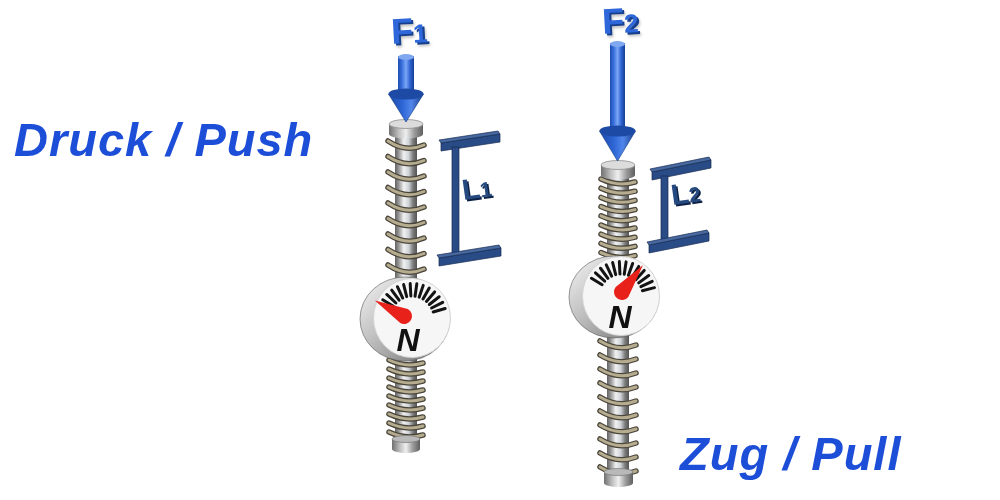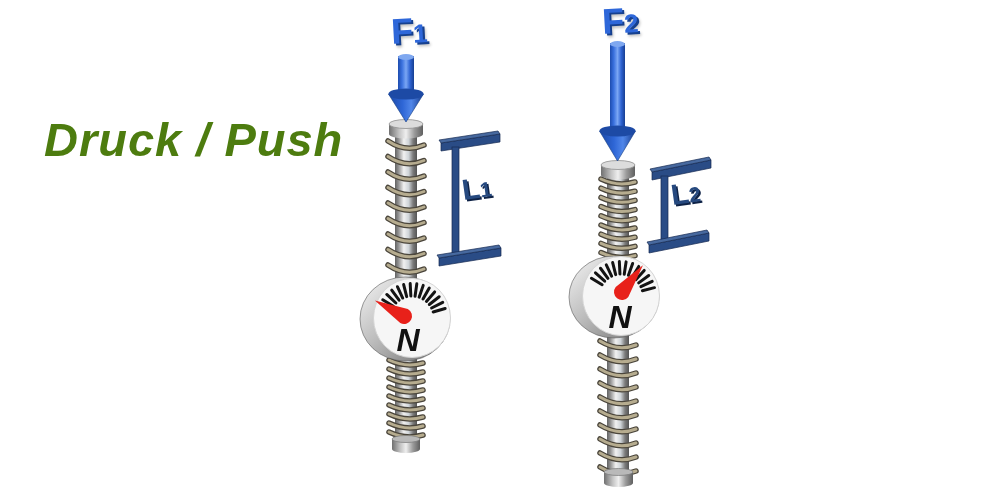--- a/index.html
+++ b/index.html
@@ -1,21 +1,21 @@
 <!DOCTYPE html>
 <html><head>
 <meta charset="utf-8">
 <style>
   html,body{margin:0;padding:0;background:#ffffff;}
   #stage{position:relative;width:1000px;height:500px;background:#ffffff;overflow:hidden;
          font-family:"Liberation Sans",sans-serif;}
   #diagram-svg{position:absolute;left:0;top:0;}
 
-  .side-label{position:absolute;color:#4d7c0f;font-weight:bold;font-style:italic;
-              font-size:47px;white-space:nowrap;letter-spacing:1px;margin-left:30px;}
+  .side-label{position:absolute;color:#1d4ed8;font-weight:bold;font-style:italic;
+              font-size:47px;white-space:nowrap;letter-spacing:1px;}
   #push-label{left:14px;top:112px;}
   #pull-label{left:680px;top:426px;}
 
   .force-label{position:absolute;color:#2e67d9;font-weight:bold;white-space:nowrap;
                text-shadow:2px 2px 0 #16408e,3px 4px 3px rgba(0,0,0,.25);
                transform:rotate(-3deg);}
   .force-label .sym{font-size:36px;}
   .force-label .sub{font-size:26px;}
   #f1-label{left:391px;top:10px;}
   #f2-label{left:602px;top:0px;}
@@ -255,20 +255,21 @@
             <line x1="638.6848509335788" y1="282.9138986914705" x2="648.733061691294" y2="275.4786138570787" stroke="#141414" stroke-width="3" stroke-linecap="round"></line>
             <line x1="640.8980131999961" y1="286.6154877221679" x2="652.2037025181756" y2="281.2833784733997" stroke="#141414" stroke-width="3" stroke-linecap="round"></line>
             <line x1="642.346505978072" y1="290.6777182968073" x2="654.4752025565219" y2="287.6536946018115" stroke="#141414" stroke-width="3" stroke-linecap="round"></line>
           </g>
         <path id="needle-right" d="M 642.9324901610723 265.20763437737145 L 628.3040860288538 296.9252918026053 A 8 8 0 1 1 615.6959139711462 287.0747081973947 Z" fill="#e8211a"></path>
       </g>
     </g>
   </svg>
 
   <div id="push-label" class="side-label">Druck / Push</div>
+  <div id="pull-label" class="side-label">Zug / Pull</div>
 
   <div id="f1-label" class="force-label">
     <span class="sym">F</span><span class="sub">1</span>
   </div>
   <div id="f2-label" class="force-label">
     <span class="sym">F</span><span class="sub">2</span>
   </div>
 
   <div id="l1-label" class="length-label">
     <span class="sym">L</span><span class="sub">1</span>

